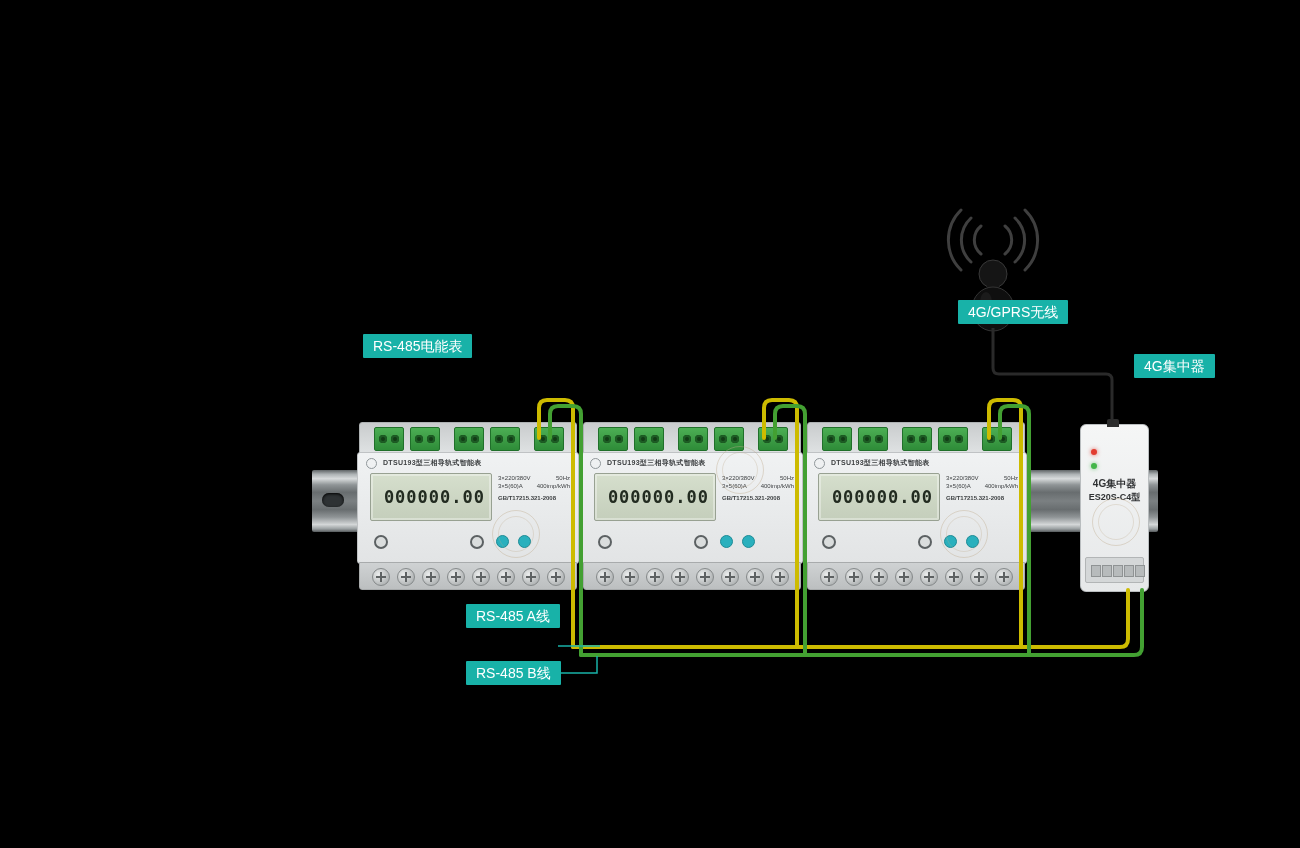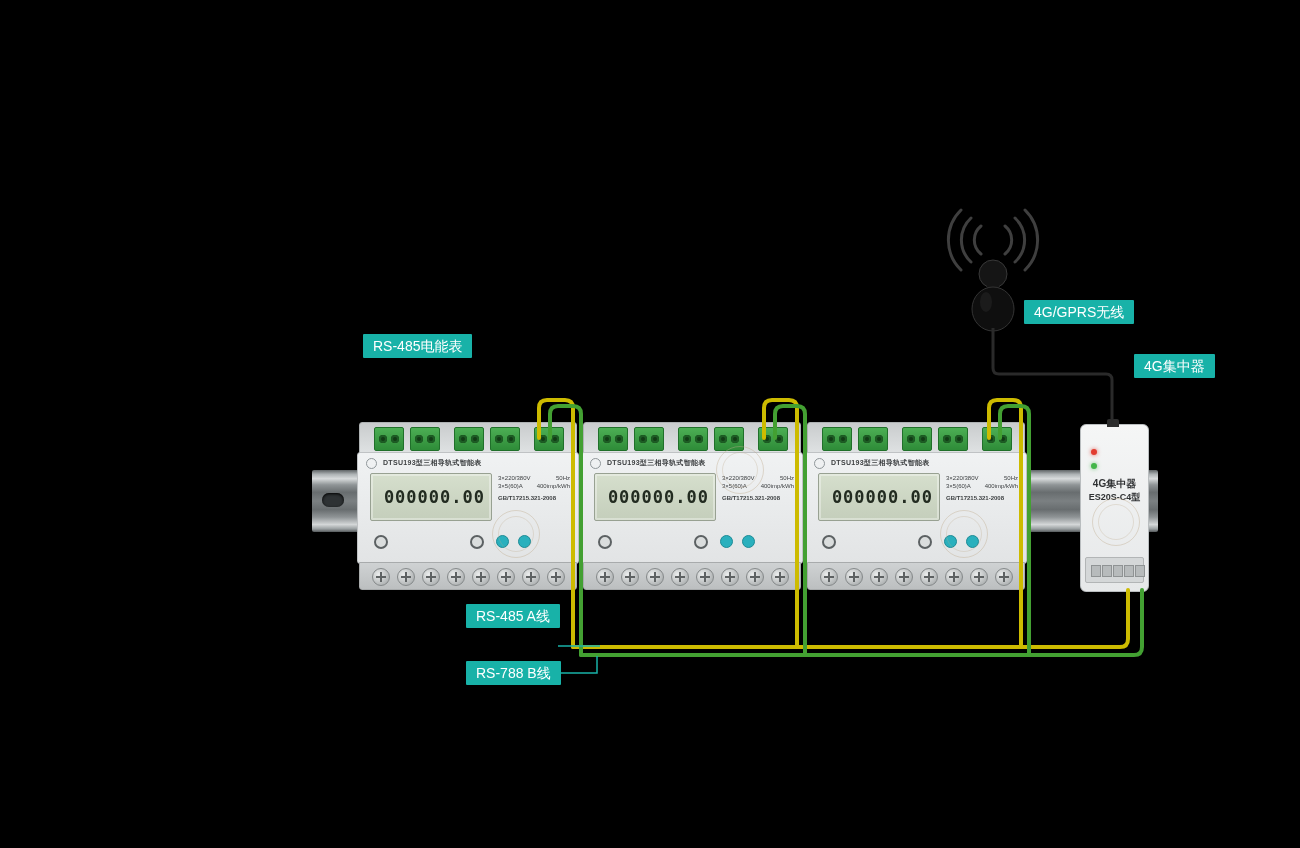--- a/index.html
+++ b/index.html
@@ -70,21 +70,21 @@
 
   
   .stamp{position:absolute;z-index:3;width:46px;height:46px;border-radius:50%;
     border:1.5px solid rgba(190,170,140,.4);}
   .stamp::before{content:"";position:absolute;inset:5px;border:1px solid rgba(190,170,140,.3);border-radius:50%;}
 
   
   .tag{position:absolute;z-index:6;background:#18b2a8;color:#fff;font-size:14px;line-height:24px;
     padding:0 10px;white-space:nowrap;border-radius:1px;}
   .tag-meter{left:363px;top:334px;}
-  .tag-wireless{left:1024px;top:300px;}
+  .tag-wireless{left:958px;top:300px;}
   .tag-concentrator{left:1134px;top:354px;}
   .tag-a{left:466px;top:604px;}
   .tag-b{left:466px;top:661px;}
 
   
   .overlay{position:absolute;left:0;top:0;z-index:4;pointer-events:none;}
 </style>
 </head>
 <body>
 
@@ -333,15 +333,15 @@
     </g>
 
     <path d="M558 646 L600 646" stroke="#18b2a8" stroke-width="1.5" fill="none"></path>
     <path d="M558 673 L597 673 L597 656" stroke="#18b2a8" stroke-width="1.5" fill="none"></path>
   </svg>
 
   <div class="tag tag-meter">RS-485电能表</div>
   <div class="tag tag-wireless">4G/GPRS无线</div>
   <div class="tag tag-concentrator">4G集中器</div>
   <div class="tag tag-a">RS-485 A线</div>
-  <div class="tag tag-b">RS-788 B线</div>
+  <div class="tag tag-b">RS-485 B线</div>
 
 </div>
 
 </body></html>

